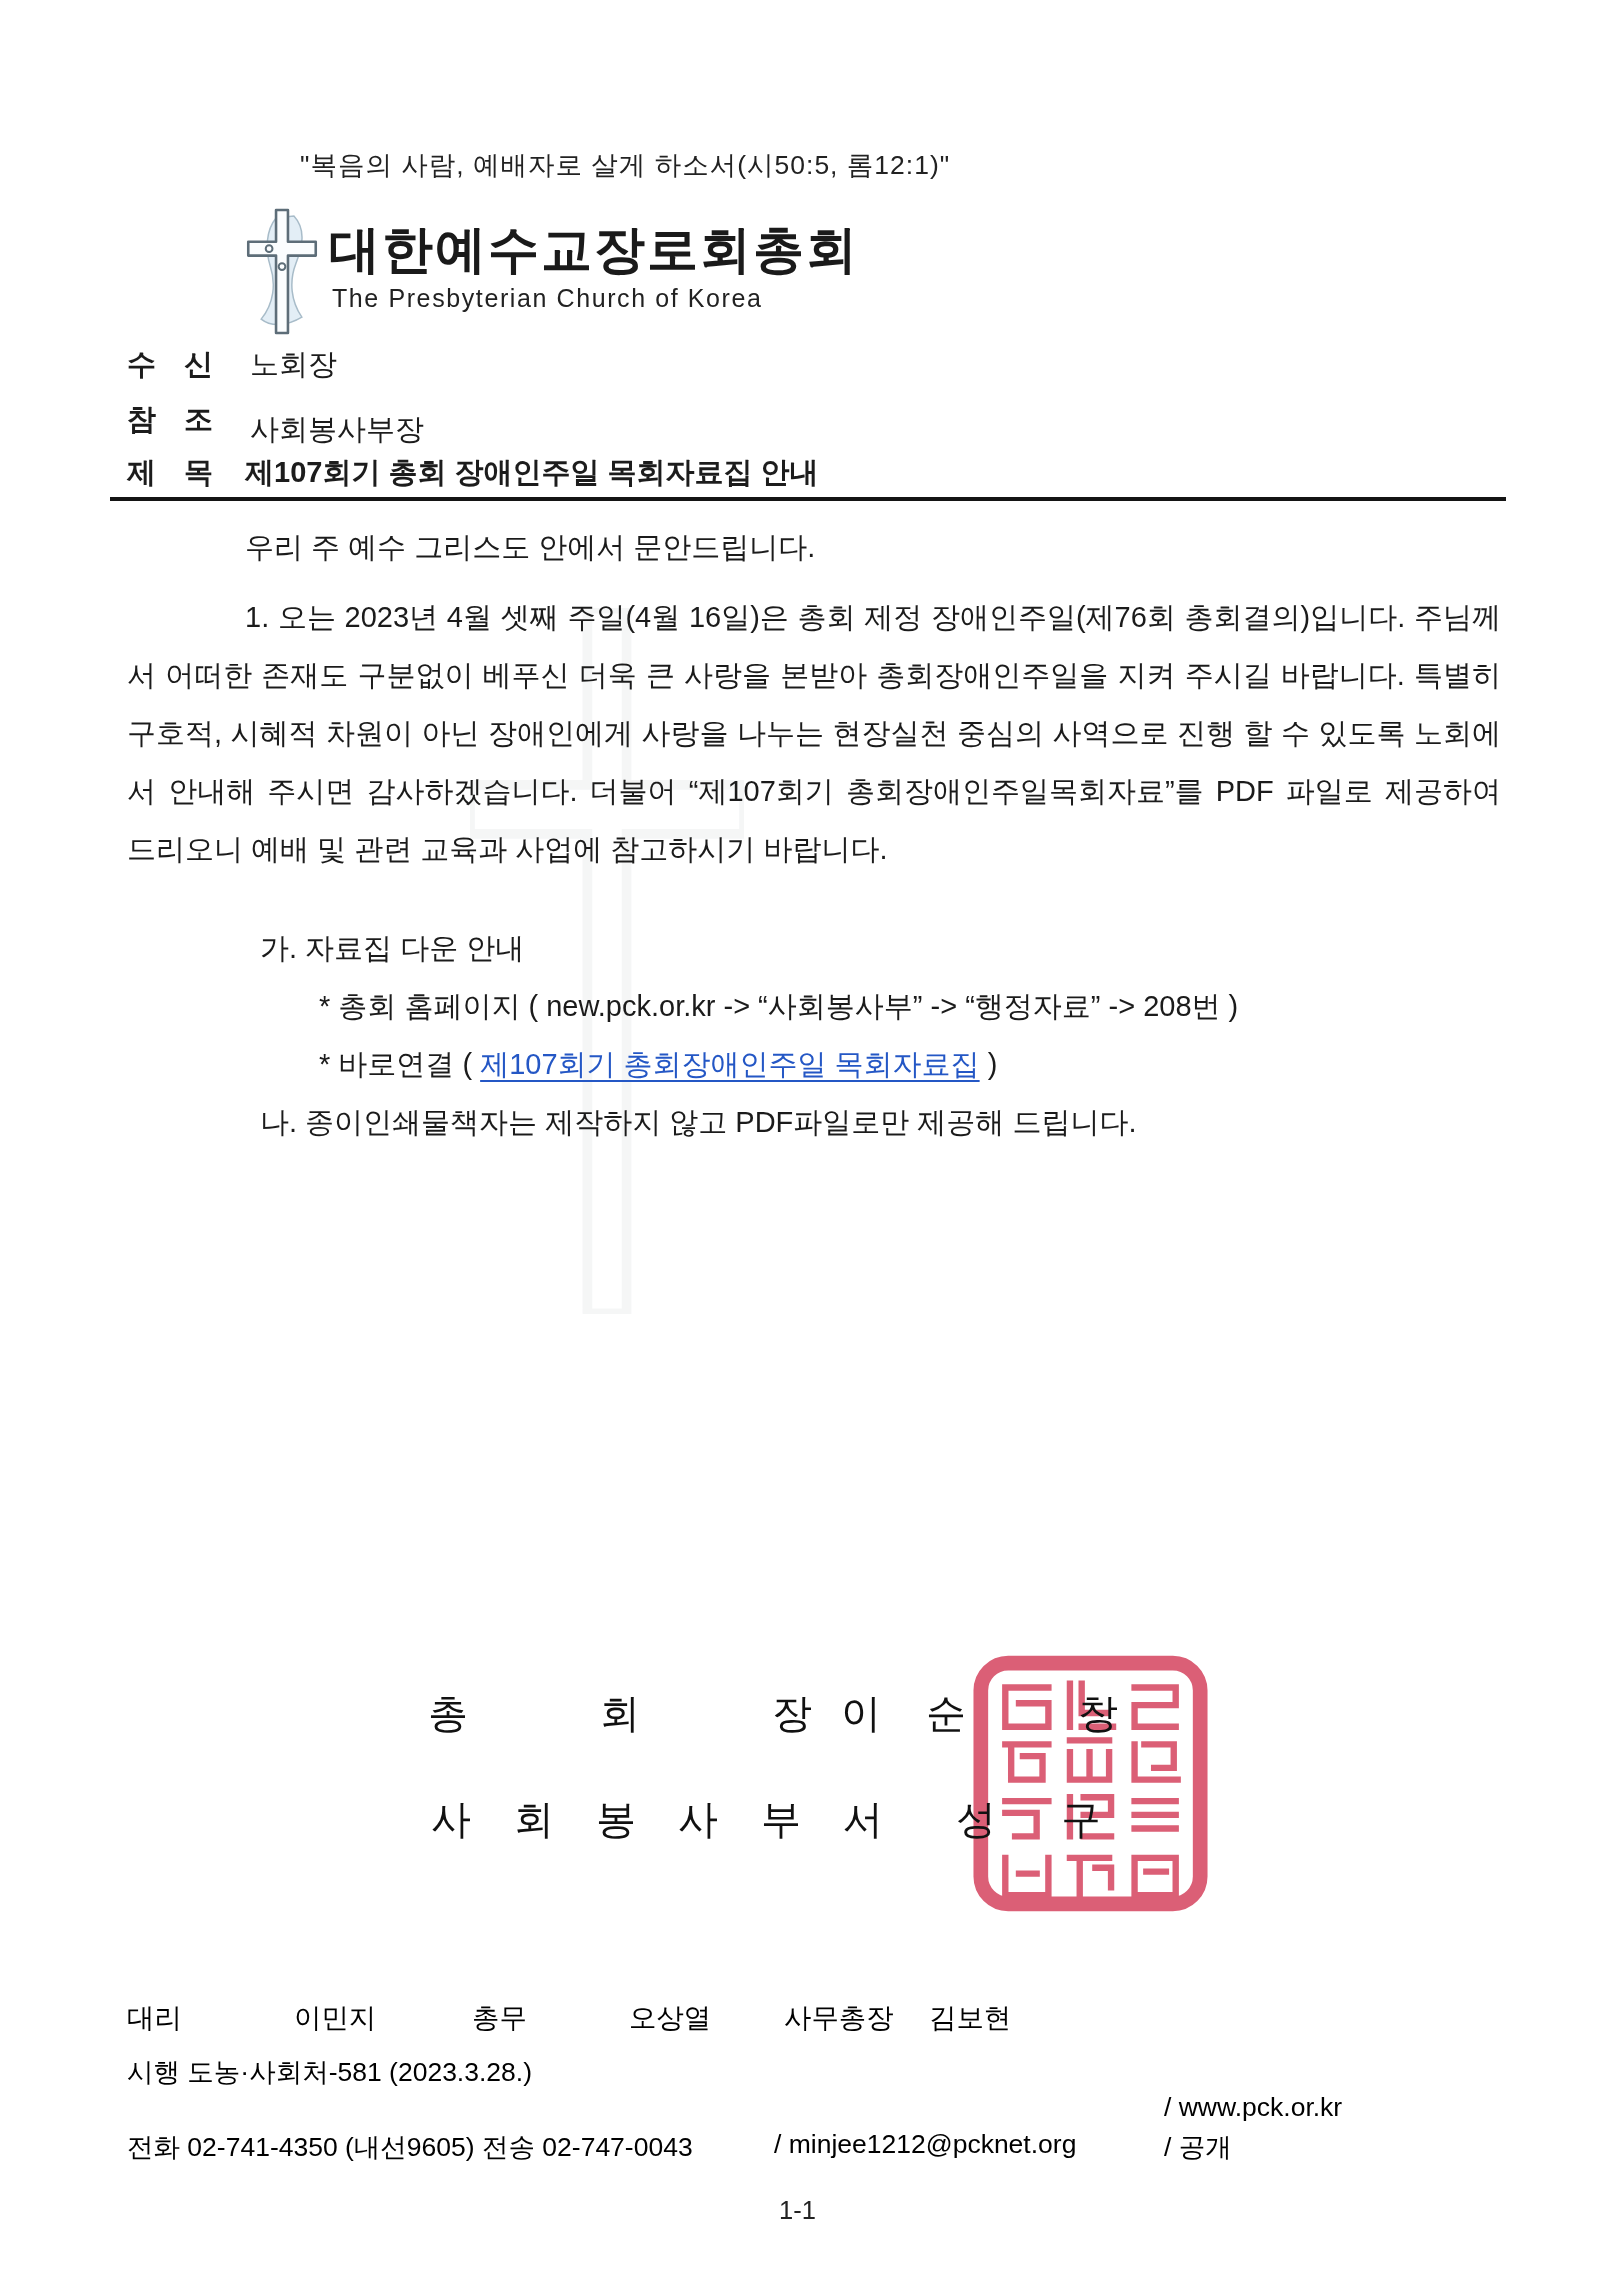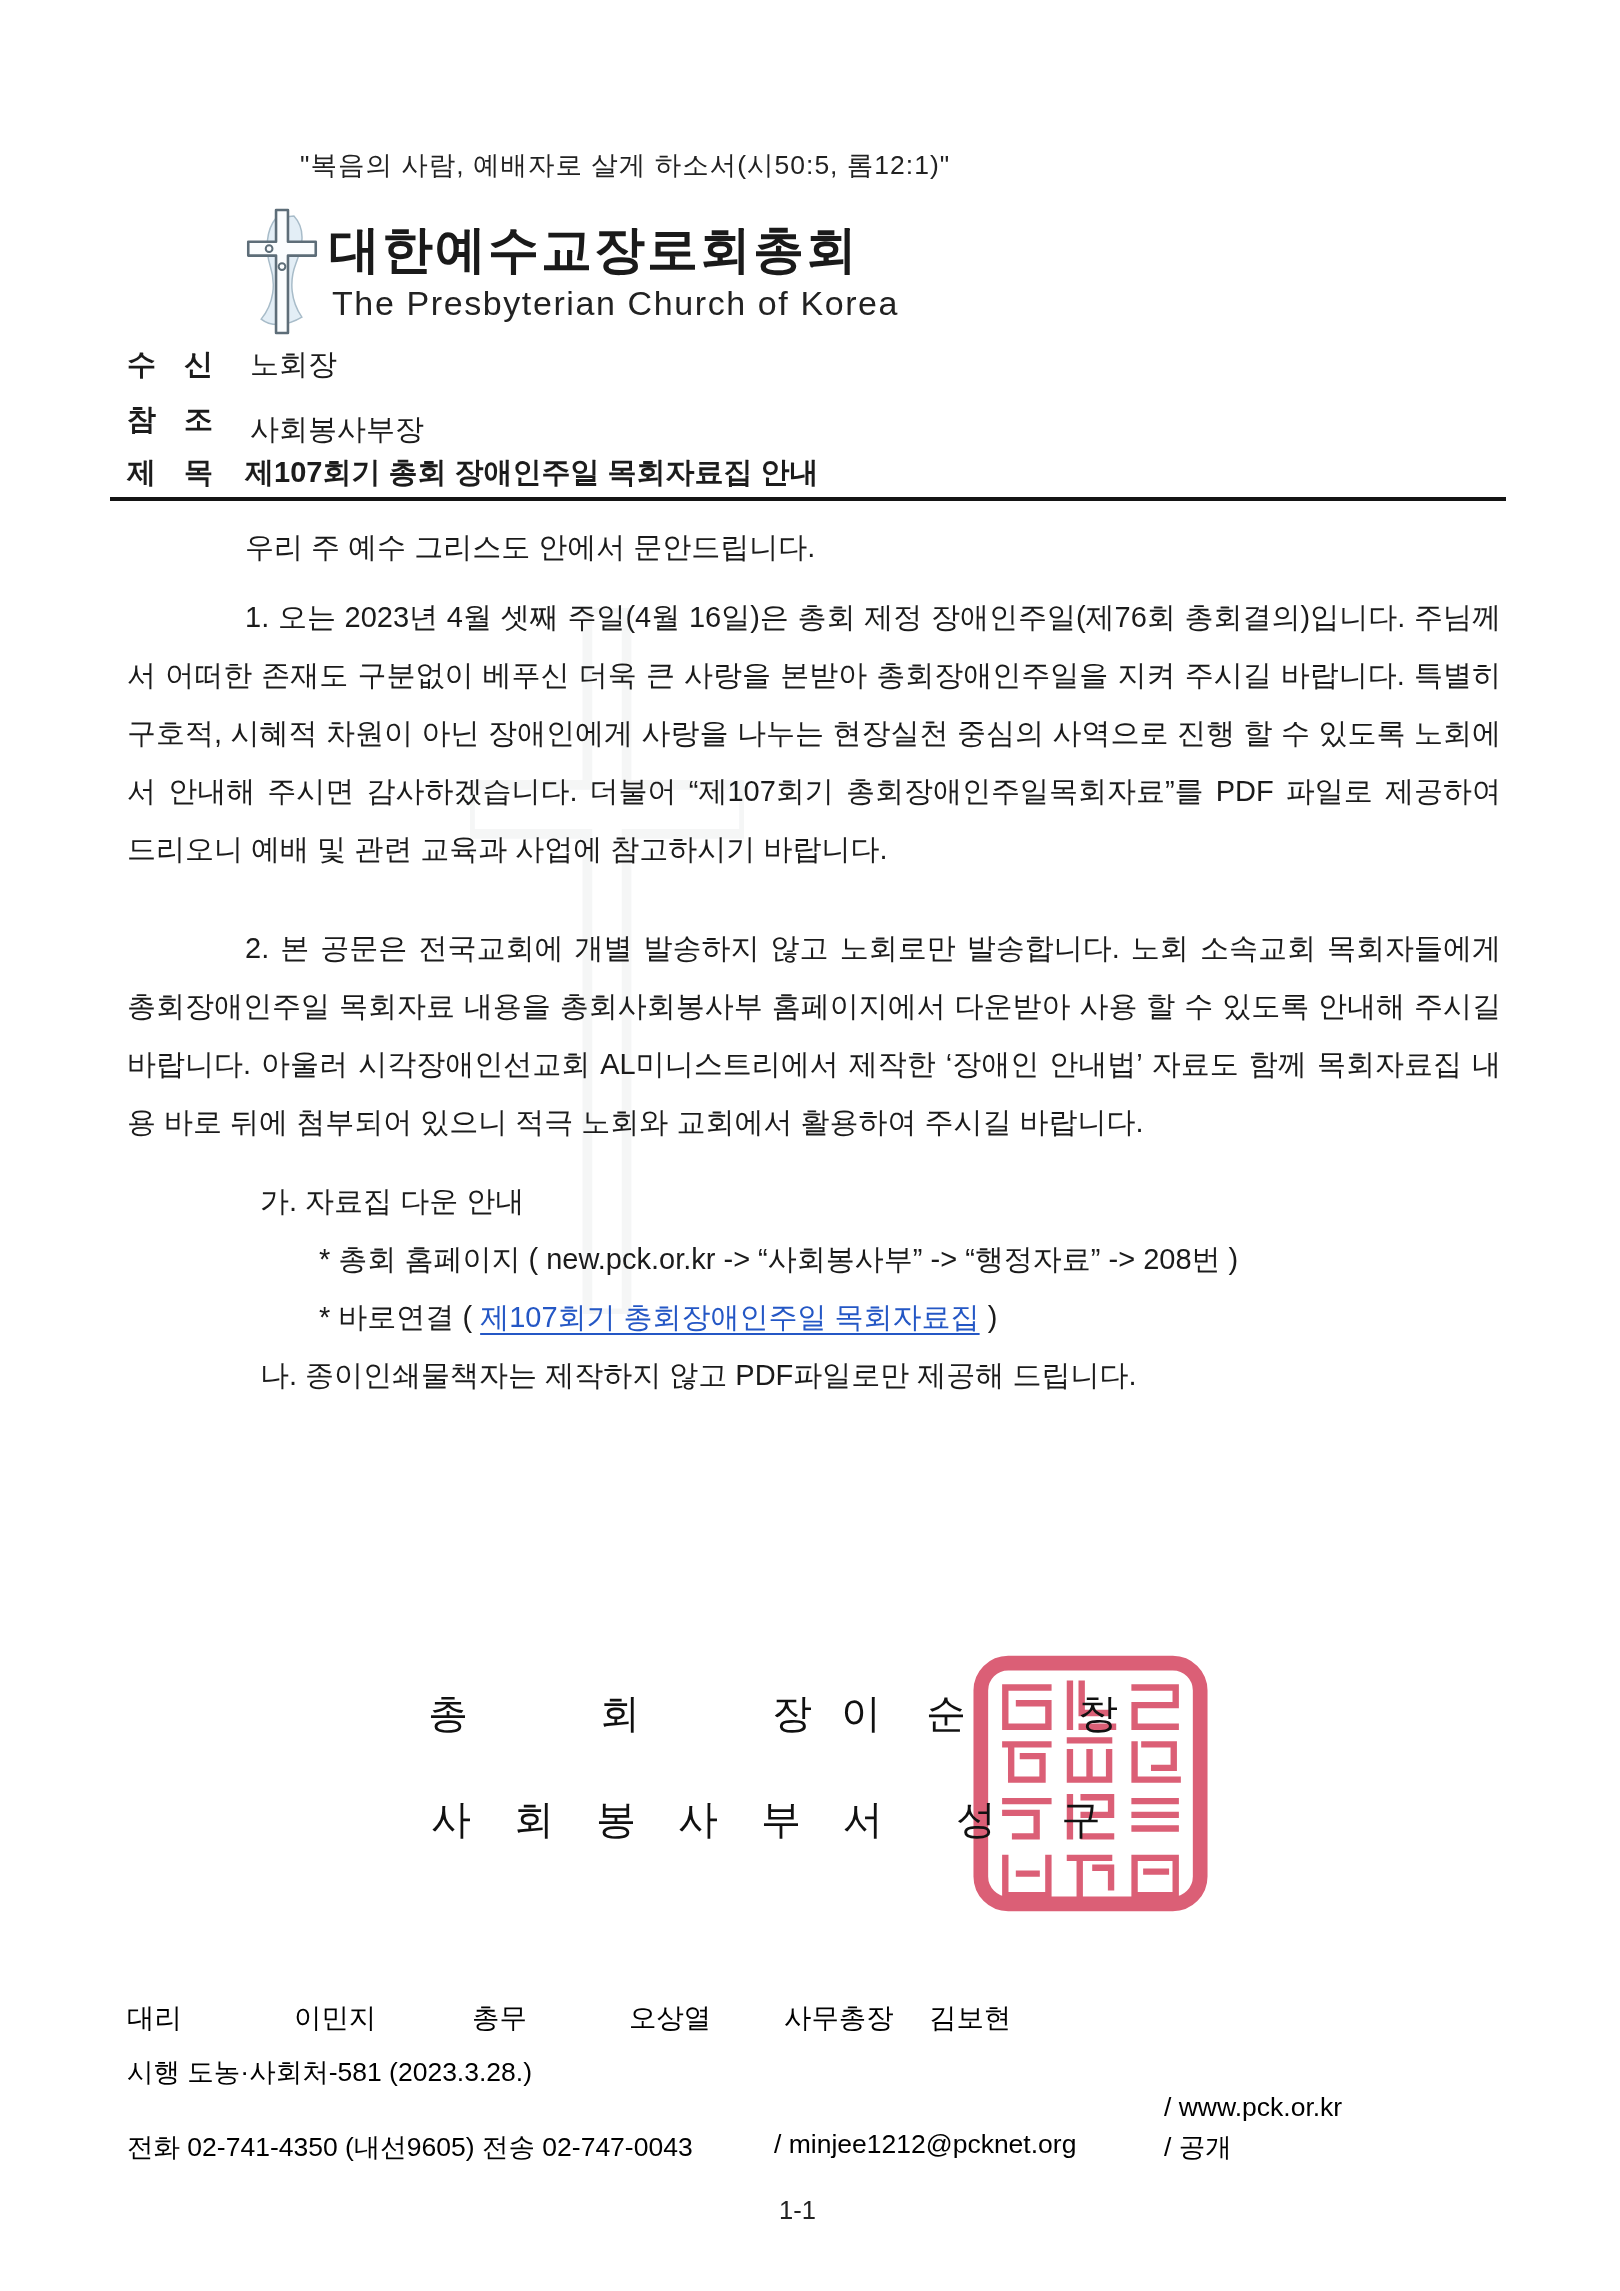--- a/index.html
+++ b/index.html
@@ -12,21 +12,21 @@
     color:#1c1c1c;
     overflow:hidden;
     box-shadow:0 0 17.6px rgba(0,0,0,.4);
   }
   .abs{position:absolute;}
 
   
   .slogan{top:147px;left:300px;font-size:26.5px;letter-spacing:1px;color:#222;}
   .logo{top:206px;left:231px;width:102px;height:131px;}
   .org-name{top:216px;left:329px;font-size:51px;font-weight:700;letter-spacing:2px;color:#1a1a1a;white-space:nowrap;}
-  .org-en{top:284px;left:332px;font-size:34px;letter-spacing:1.6px;color:#222;white-space:nowrap;}
+  .org-en{top:284px;left:332px;font-size:25px;letter-spacing:1.6px;color:#222;white-space:nowrap;}
 
   
   .rcp-row{height:49px;}
   .rcp-label{display:flex;justify-content:space-between;width:86px;font-weight:700;font-size:29px;}
   .rcp-value{white-space:nowrap;font-size:29px;}
   .rcp-value.bold{font-weight:700;}
   .rule{top:497px;left:110px;width:1396px;height:3.9px;background:#141414;}
 
   
   .body-flow{top:518px;left:127px;width:1374px;font-size:29px;line-height:58px;text-align:justify;color:#1b1b1b;}
@@ -91,21 +91,20 @@
       <span>목</span>
     </span>
     <span class="rcp-value bold abs" style="left:118px;top:0;">제107회기 총회 장애인주일 목회자료집 안내</span>
   </div>
 
   <div class="abs rule"></div>
 
   <div class="abs body-flow">
     <p class="p-greet">우리 주 예수 그리스도 안에서 문안드립니다.</p>
     <p class="p1">1. 오는 2023년 4월 셋째 주일(4월 16일)은 총회 제정 장애인주일(제76회 총회결의)입니다. 주님께서 어떠한 존재도 구분없이 베푸신 더욱 큰 사랑을 본받아 총회장애인주일을 지켜 주시길 바랍니다. 특별히 구호적, 시혜적 차원이 아닌 장애인에게 사랑을 나누는 현장실천 중심의 사역으로 진행 할 수 있도록 노회에서 안내해 주시면 감사하겠습니다. 더불어 “제107회기 총회장애인주일목회자료”를 PDF 파일로 제공하여 드리오니 예배 및 관련 교육과 사업에 참고하시기 바랍니다.</p>
-    <p class="p2">2. 본 공문은 전국교회에 개별 발송하지 않고 노회로만 발송합니다. 노회 소속교회 목회자들에게 총회장애인주일 목회자료 내용을 총회사회봉사부 홈페이지에서 다운받아 사용 할 수 있도록 안내해 주시길 바랍니다. 아울러 시각장애인선교회 AL미니스트리에서 제작한 ‘장애인 안내법’ 자료도 함께 목회자료집 내용 바로 뒤에 첨부되어 있으니 적극 노회와 교회에서 활용하여 주시길 바랍니다.</p>
     <p class="li-main">가. 자료집 다운 안내</p>
     <p class="li-sub">* 총회 홈페이지 ( new.pck.or.kr -&gt; “사회봉사부” -&gt; “행정자료” -&gt; 208번 )</p>
     <p class="li-sub"><span>* 바로연결 ( </span><a class="doc-link">제107회기 총회장애인주일 목회자료집</a><span> )</span></p>
     <p class="li-main">나. 종이인쇄물책자는 제작하지 않고 PDF파일로만 제공해 드립니다.</p>
   </div>
 
   <span class="abs sig" style="top:1686px;left:428px;">총</span>
   <span class="abs sig" style="top:1686px;left:600px;">회</span>
   <span class="abs sig" style="top:1686px;left:772px;">장</span>
   <span class="abs sig" style="top:1686px;left:841px;">이</span>

